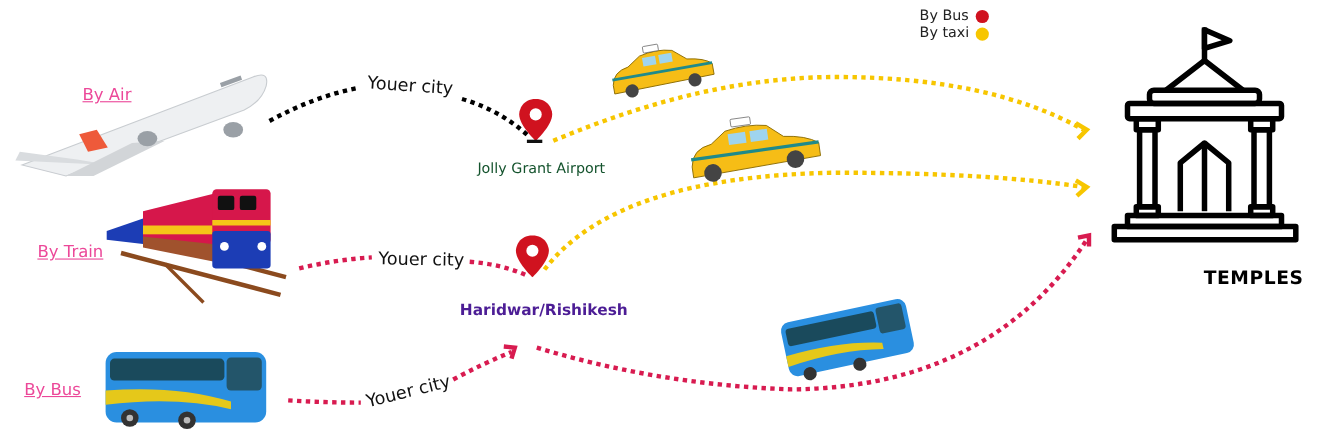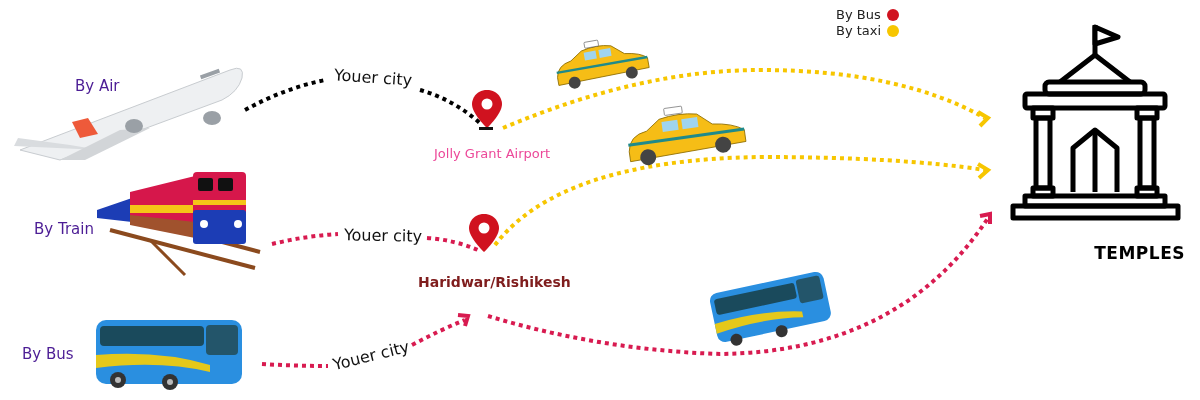--- a/index.html
+++ b/index.html
@@ -1,18 +1,18 @@
 <!DOCTYPE html>
 <html><head>
 <meta charset="utf-8">
 <style>
   html,body{margin:0;padding:0;background:#ffffff;}
   body{width:1200px;height:400px;position:relative;overflow:hidden;font-family:"DejaVu Sans",sans-serif;color:#1a1a1a;}
   .abs{position:absolute;}
-  .label{font-size:15px;color:#4c1d95;}
+  .label{font-size:15px;color:#ec4899;text-decoration:underline;}
   .city{font-size:16px;color:#111;}
   .legend{position:absolute;left:836px;top:7px;font-size:13px;line-height:16px;color:#222;}
   .legend-row{display:flex;align-items:center;gap:6px;}
   .dot{width:12px;height:12px;border-radius:50%;display:inline-block;}
   .dest-title{position:absolute;left:1005px;width:180px;text-align:right;font-family:"DejaVu Sans",sans-serif;font-weight:900;font-size:17px;letter-spacing:0.5px;color:#000;line-height:30px;top:238px;}
   svg{position:absolute;left:0;top:0;}
 </style>
 </head>
 <body>
 
@@ -144,18 +144,18 @@
 </div>
 
 <div class="abs label" style="left:75px;top:77px;">By Air</div>
 <div class="abs label" style="left:34px;top:220px;">By Train</div>
 <div class="abs label" style="left:22px;top:345px;">By Bus</div>
 
 <div class="abs city" style="left:334px;top:68px;transform:rotate(4deg);">Youer city</div>
 <div class="abs city" style="left:344px;top:226px;transform:rotate(1deg);">Youer city</div>
 <div class="abs city" style="left:332px;top:346px;transform:rotate(-14deg);">Youer city</div>
 
-<div class="abs" style="left:434px;top:146px;font-size:13px;color:#ec4899;">Jolly Grant Airport</div>
-<div class="abs" style="left:418px;top:274px;font-size:14px;font-weight:bold;color:#7f1d1d;">Haridwar/Rishikesh</div>
+<div class="abs" style="left:434px;top:146px;font-size:13px;color:#14532d;">Jolly Grant Airport</div>
+<div class="abs" style="left:418px;top:274px;font-size:14px;font-weight:bold;color:#4c1d95;">Haridwar/Rishikesh</div>
 
 <div class="dest-title">
   <div>TEMPLES</div>
 </div>
 
 </body></html>

